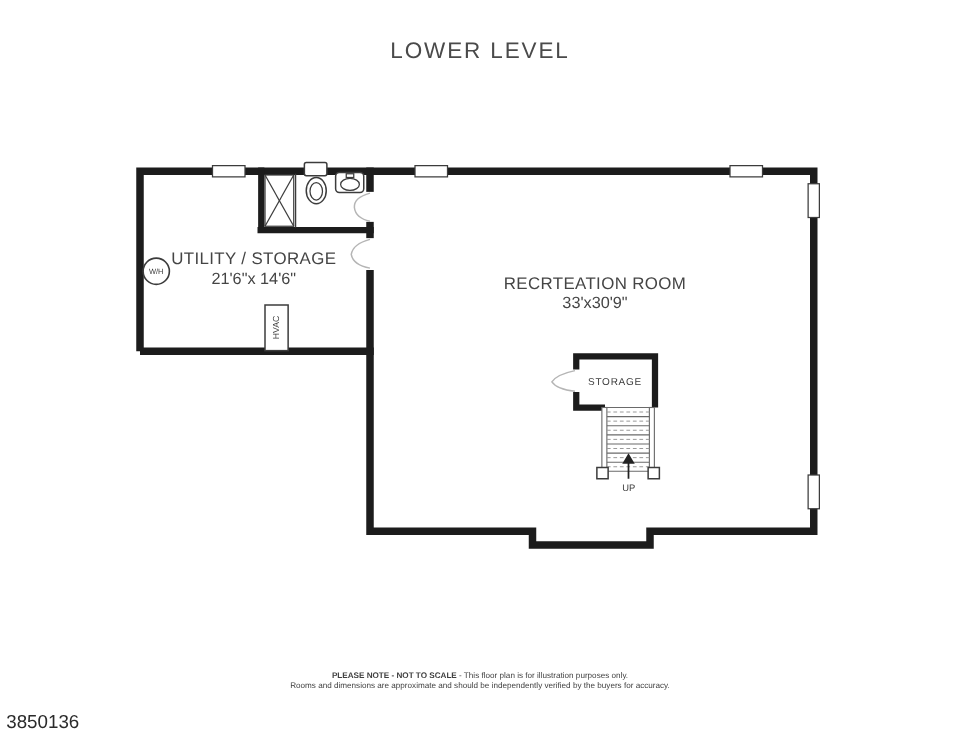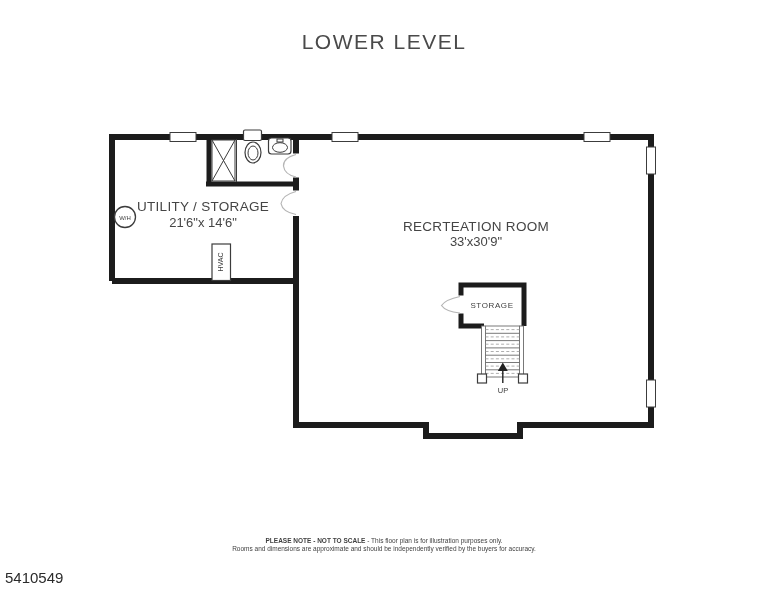--- a/index.html
+++ b/index.html
@@ -1,19 +1,19 @@
 <!DOCTYPE html>
 <html><head>
 <meta charset="utf-8">
 <style>
   html,body{margin:0;padding:0;background:#fff;}
   #page{position:relative;width:768px;height:594px;background:#ffffff;overflow:hidden;
         font-family:"Liberation Sans",sans-serif;}
   #plan-title{position:absolute;top:30px;left:0;width:768px;text-align:center;
-        font-size:21px;letter-spacing:1.5px;color:#4a4a4a;font-weight:400;}
+        font-size:18px;letter-spacing:1.5px;color:#4a4a4a;font-weight:400;}
   #plan-svg{position:absolute;left:0;top:0;}
   .room-name{font-size:13.5px;letter-spacing:.3px;fill:#454545;}
   .room-dims{font-size:13px;fill:#454545;}
   .small-label{font-size:8px;letter-spacing:.6px;fill:#3c3c3c;}
   .tiny-label{font-size:6px;fill:#3c3c3c;}
   .up-label{font-size:7.5px;fill:#3c3c3c;}
   .wall{stroke:#1c1c1c;fill:none;stroke-linecap:butt;stroke-linejoin:miter;}
   .thin{stroke:#3c3c3c;stroke-width:1;fill:none;}
   .fixture{fill:#ffffff;stroke:#3c3c3c;stroke-width:1.2;}
   .window{fill:#ffffff;stroke:#3c3c3c;stroke-width:1;}
@@ -143,15 +143,15 @@
       </g>
       <text class="up-label" x="503" y="392.5" text-anchor="middle">UP</text>
     </g>
   </svg>
 
   <div id="footer">
     <div><b>PLEASE NOTE - NOT TO SCALE</b><span> - This floor plan is for illustration purposes only.</span></div>
     <div>Rooms and dimensions are approximate and should be independently verified by the buyers for accuracy.</div>
   </div>
 
-  <div id="listing-id">5410549</div>
+  <div id="listing-id">3850136</div>
 
 </div>
 
 </body></html>

